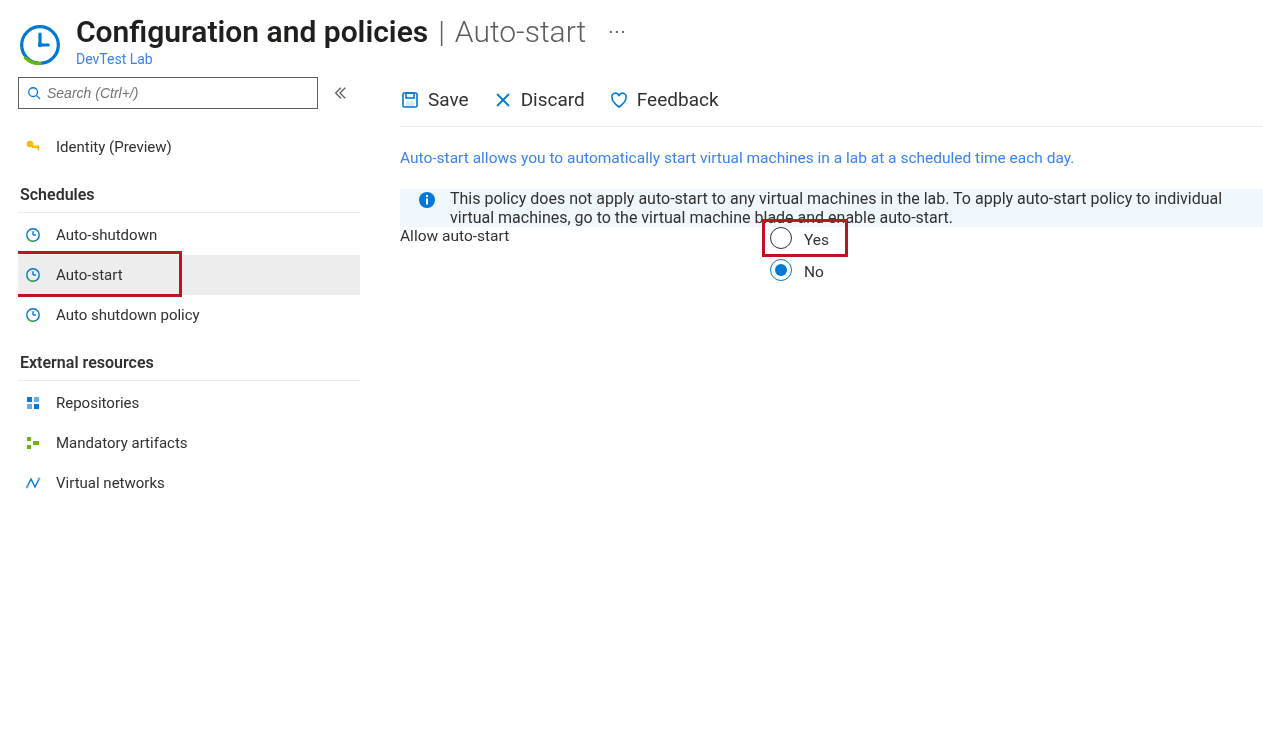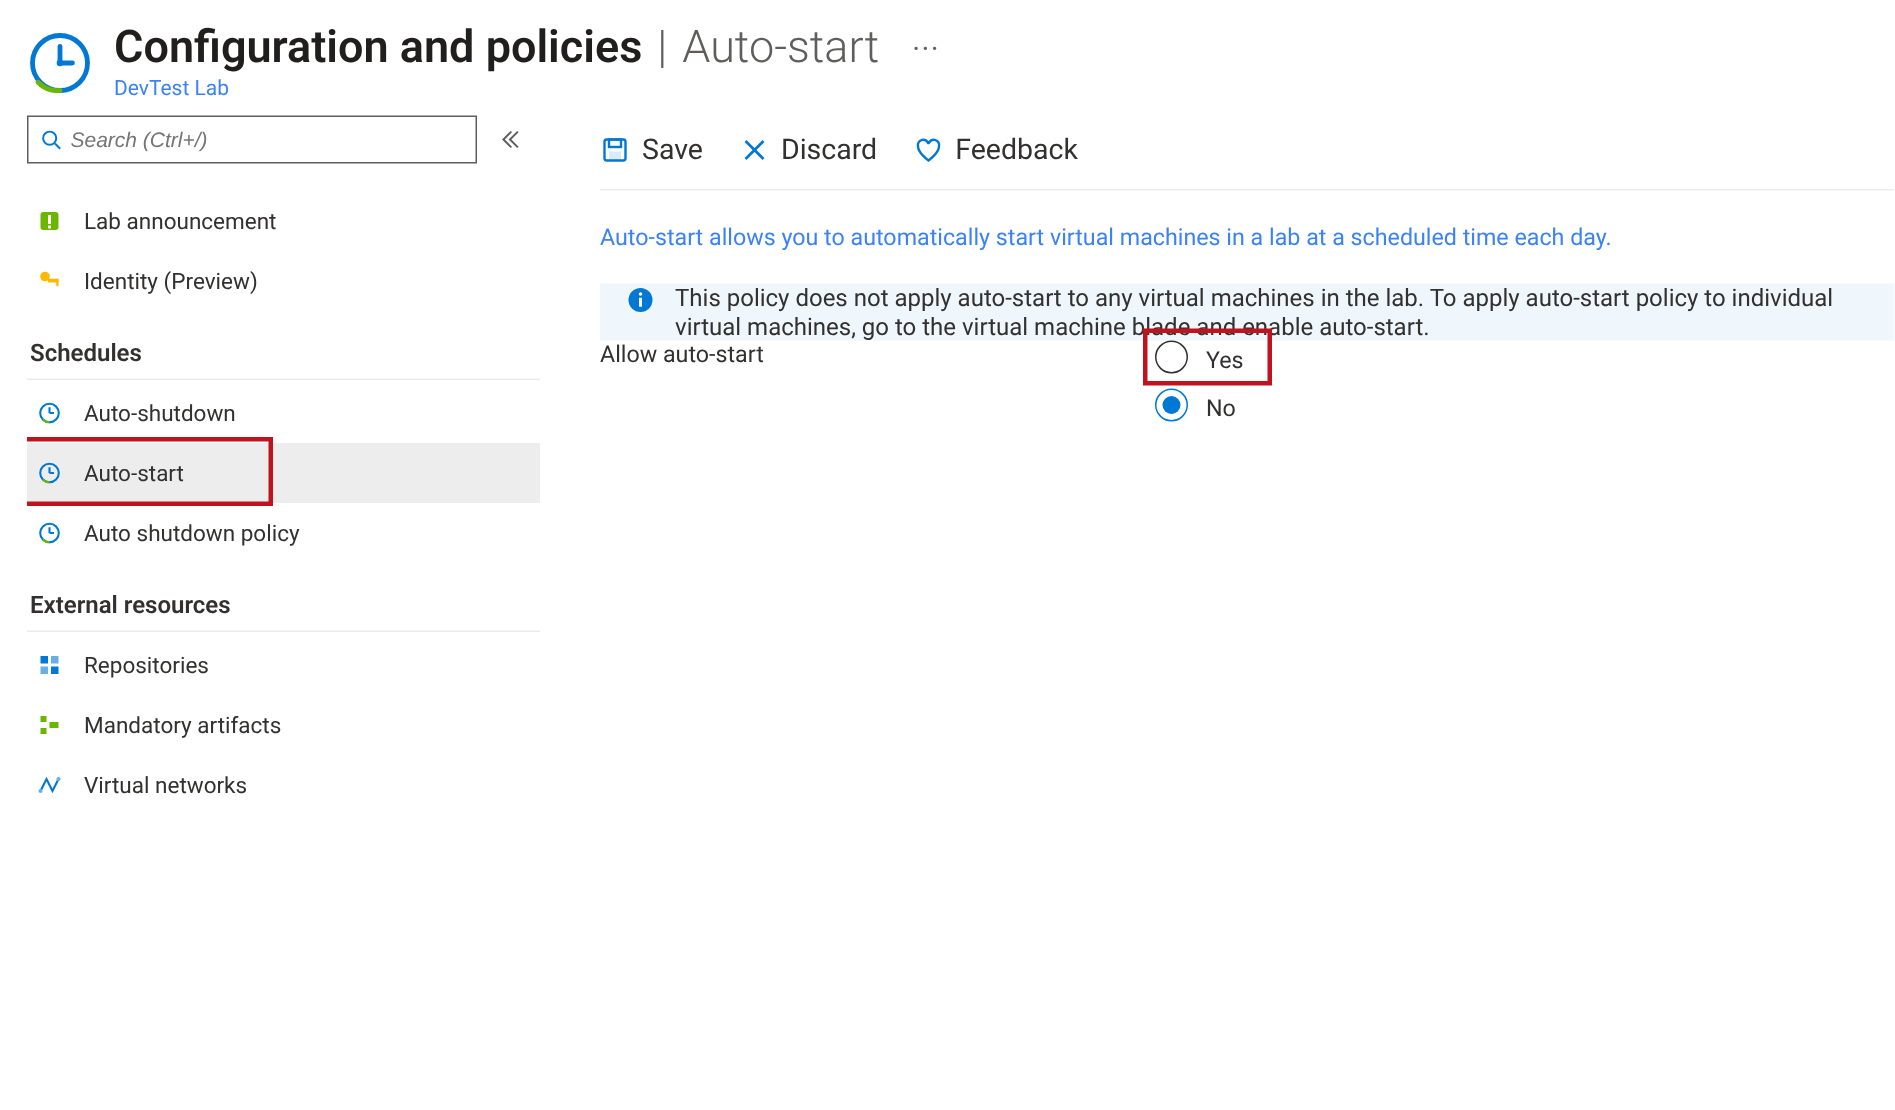--- a/index.html
+++ b/index.html
@@ -8,21 +8,21 @@
     font-size: 14px;
     color: #323130;
     background: #ffffff;
     width: 1263px;
     height: 740px;
     overflow: hidden;
   }
   .page { display: flex; flex-direction: column; height: 100%; }
   .header {
     display: flex;
-    align-items: center;
+    align-items: flex-end;
     padding: 14px 20px 8px 18px;
     gap: 14px;
   }
   .header-icon {
     width: 44px; height: 44px; flex: 0 0 44px;
     display:flex; align-items:center; justify-content:center;
     margin-top:2px;
   }
   .title-block { display:flex; flex-direction:column; }
   .title-line { display:flex; align-items:center; gap: 4px; }
@@ -147,30 +147,20 @@
         <div class="collapse-btn">
           <svg width="14" height="14" viewBox="0 0 16 16" fill="none">
             <path d="M9 2 L3 8 L9 14 M14 2 L8 8 L14 14" stroke="#605e5c" stroke-width="1.5" fill="none"></path>
           </svg>
         </div>
       </div>
 
       <div class="nav-scroll" style="position:relative;">
         <div class="nav-spacer-top"></div>
 
-        <div class="nav-item">
-          <span class="icon">
-            <svg width="16" height="16" viewBox="0 0 16 16">
-                <rect x="2" y="2" width="12" height="12" rx="2" fill="#6bb700"></rect>
-                <rect x="7" y="4" width="2" height="6" fill="#fff"></rect>
-                <rect x="7" y="11" width="2" height="2" fill="#fff"></rect>
-              </svg>
-          </span>
-          <span>Lab announcement</span>
-        </div>
 
 
         <div class="nav-item">
           <span class="icon">
             <svg width="16" height="16" viewBox="0 0 16 16">
                 <circle cx="5" cy="5" r="3.2" fill="#ffb900"></circle>
                 <rect x="7" y="6.5" width="7" height="2.5" fill="#ffb900"></rect>
                 <rect x="12.5" y="6.5" width="1.5" height="5" fill="#ffb900"></rect>
               </svg>
           </span>

